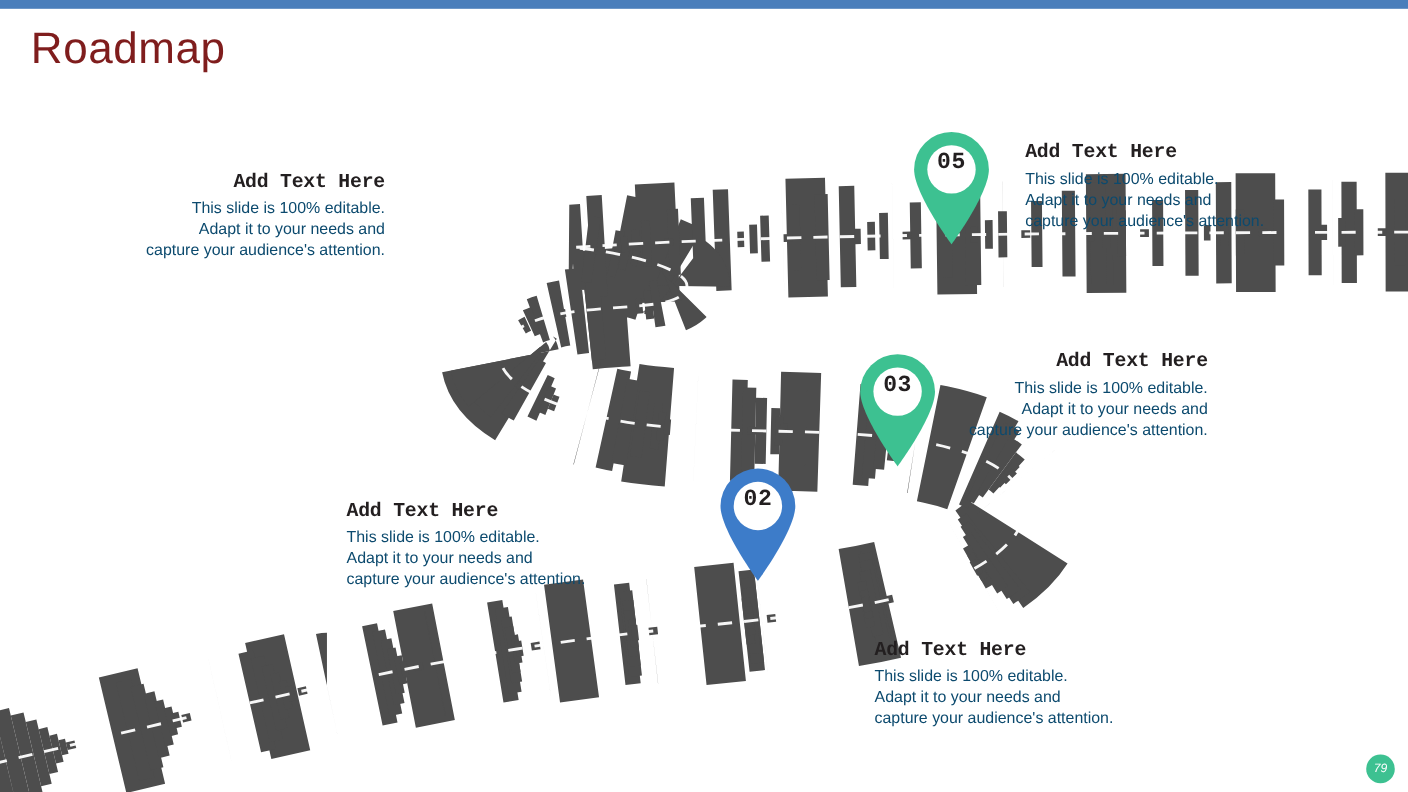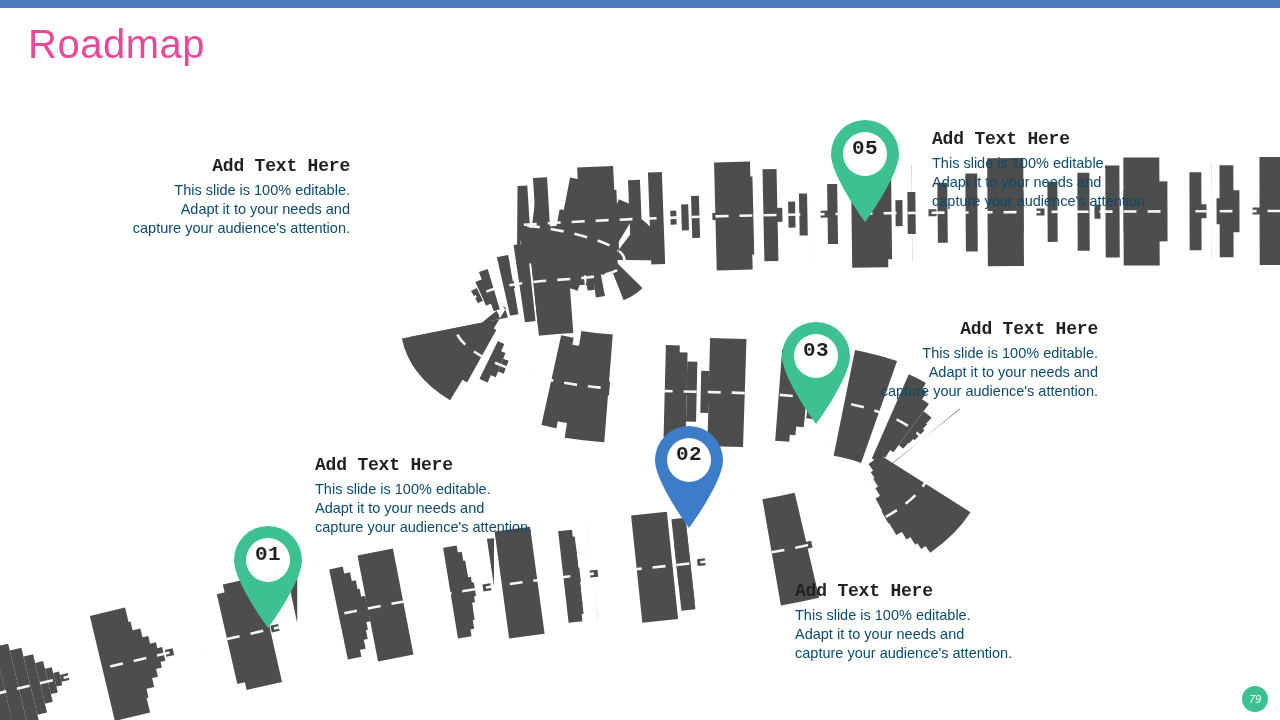--- a/index.html
+++ b/index.html
@@ -25,21 +25,21 @@
     height: 8px;
     background: #4a7ebb;
   }
   #page-title {
     position: absolute;
     left: 28px;
     top: 22px;
     font-size: 40px;
     font-weight: 300;
     letter-spacing: 0.5px;
-    color: #ec4899;
+    color: #7f1d1d;
     font-family: "Liberation Sans", sans-serif;
   }
   #road-layer {
     position: absolute;
     left: 0;
     top: 0;
     width: 1280px;
     height: 720px;
   }
   .marker {
@@ -189,27 +189,20 @@
   </div>
   <div class="textblock align-left" style="left:795px; top:581px; width:280px;">
     <div class="heading">Add Text Here</div>
     <div class="body">
       <div>This slide is 100% editable.</div>
       <div>Adapt it to your needs and</div>
       <div>capture your audience's attention.</div>
     </div>
   </div>
 
-  <div class="marker" style="left:226px; top:518px;">
-    <svg viewBox="0 0 84 112">
-      <path d="M42 110 C 42 110, 8 64, 8 42 A 34 34 0 1 1 76 42 C 76 64, 42 110, 42 110 Z" fill="#3dc191"></path>
-      <circle cx="42" cy="42" r="22" fill="#ffffff"></circle>
-    </svg>
-    <div class="num">01</div>
-  </div>
   <div class="textblock align-left" style="left:315px; top:455px; width:280px;">
     <div class="heading">Add Text Here</div>
     <div class="body">
       <div>This slide is 100% editable.</div>
       <div>Adapt it to your needs and</div>
       <div>capture your audience's attention.</div>
     </div>
   </div>
 
   <div id="page-number">79</div>

